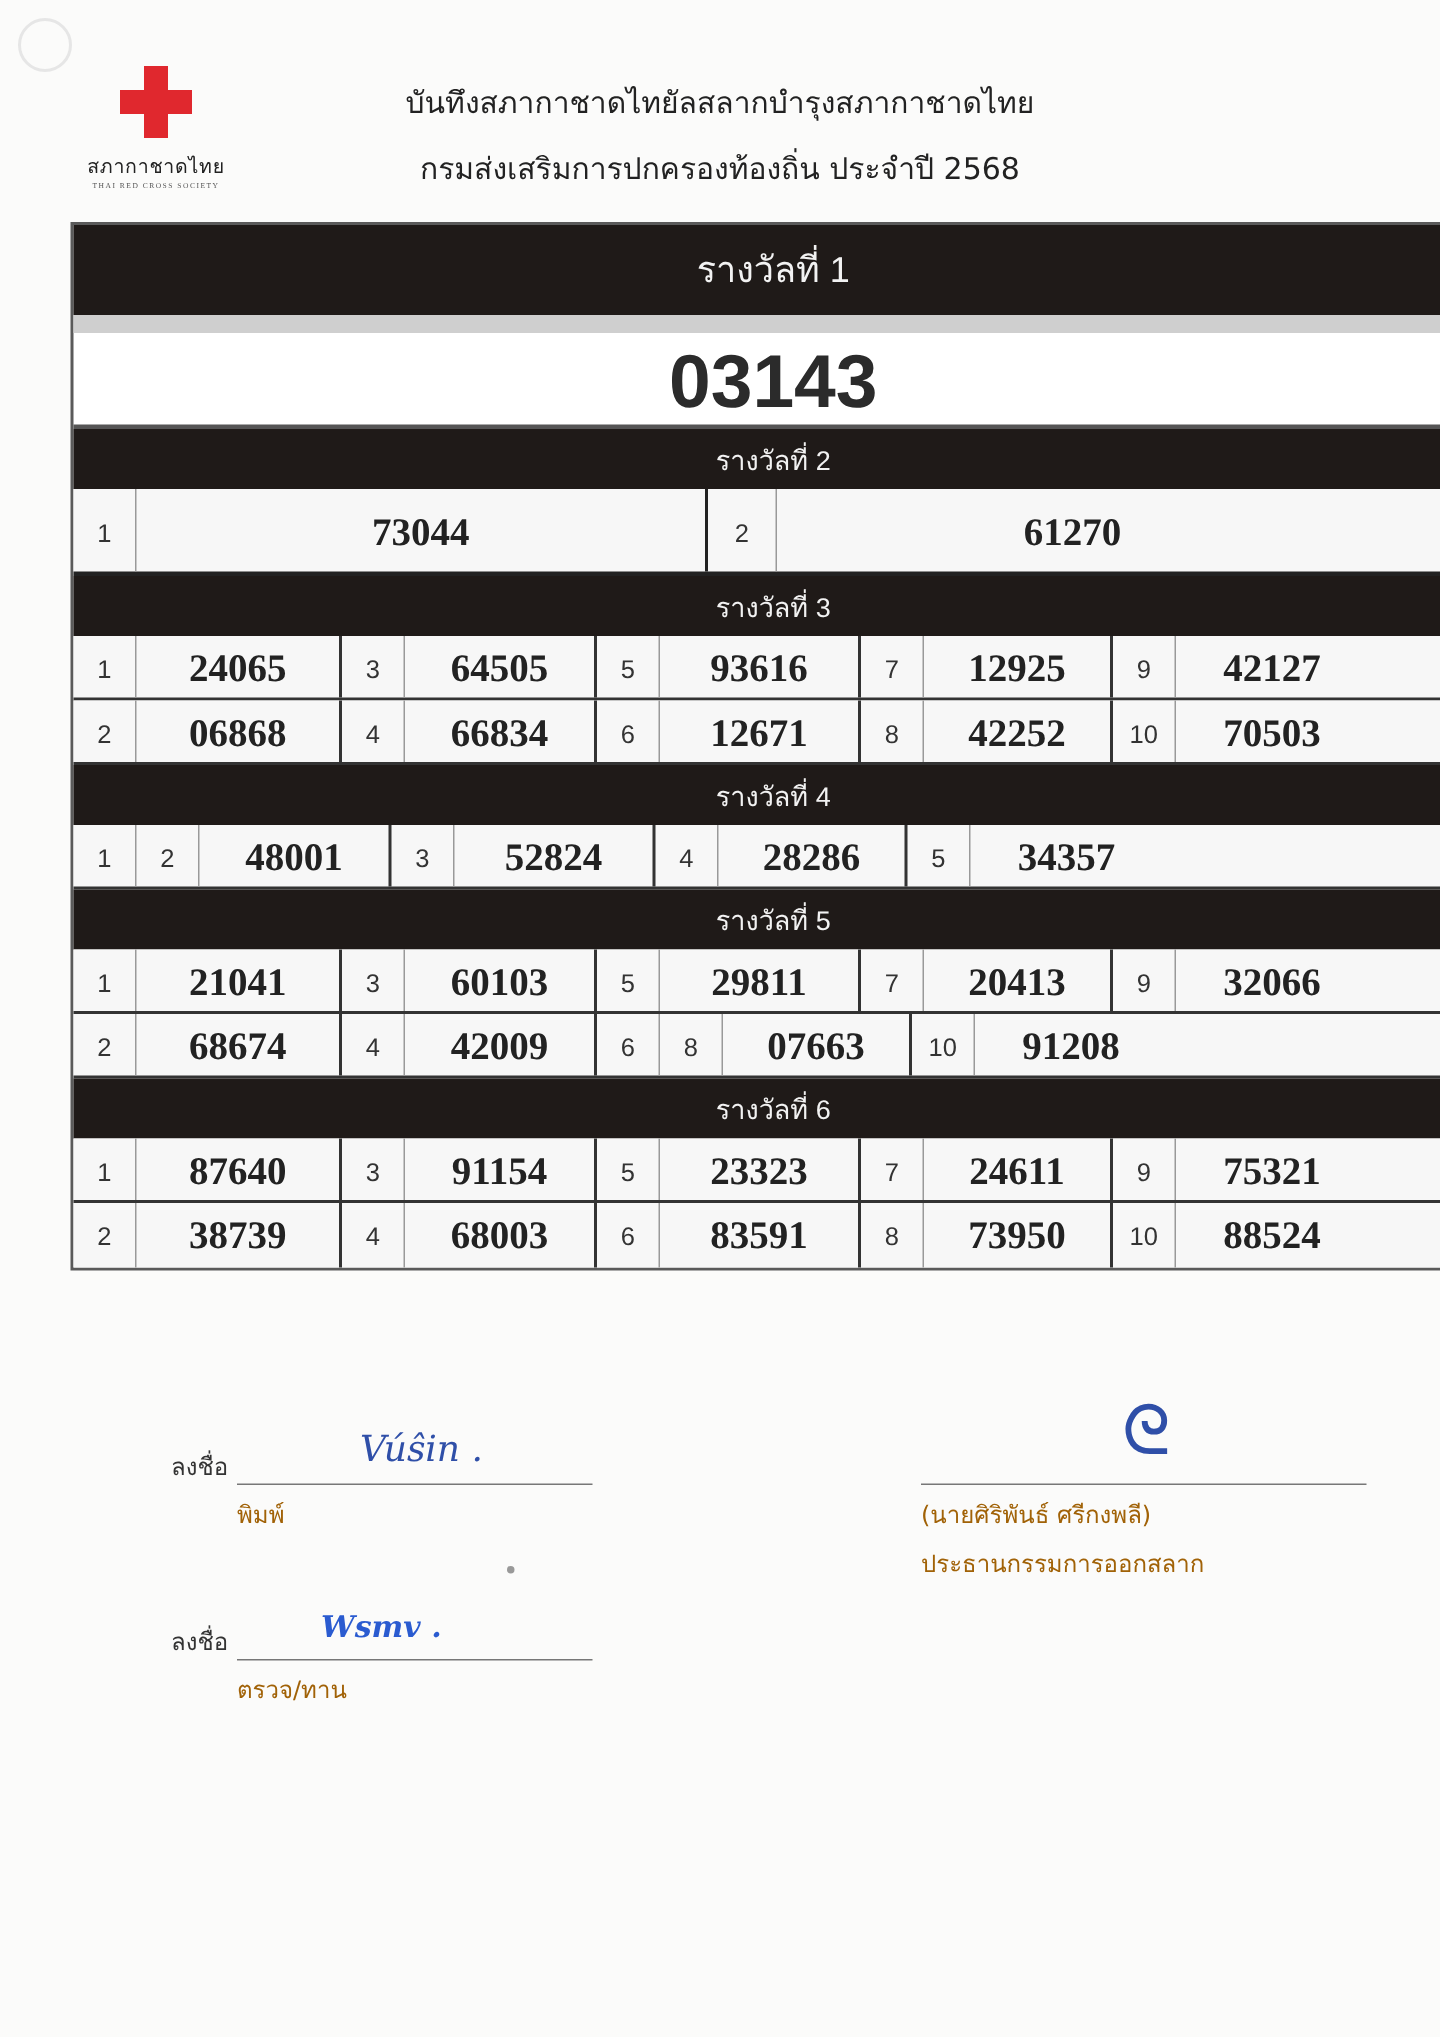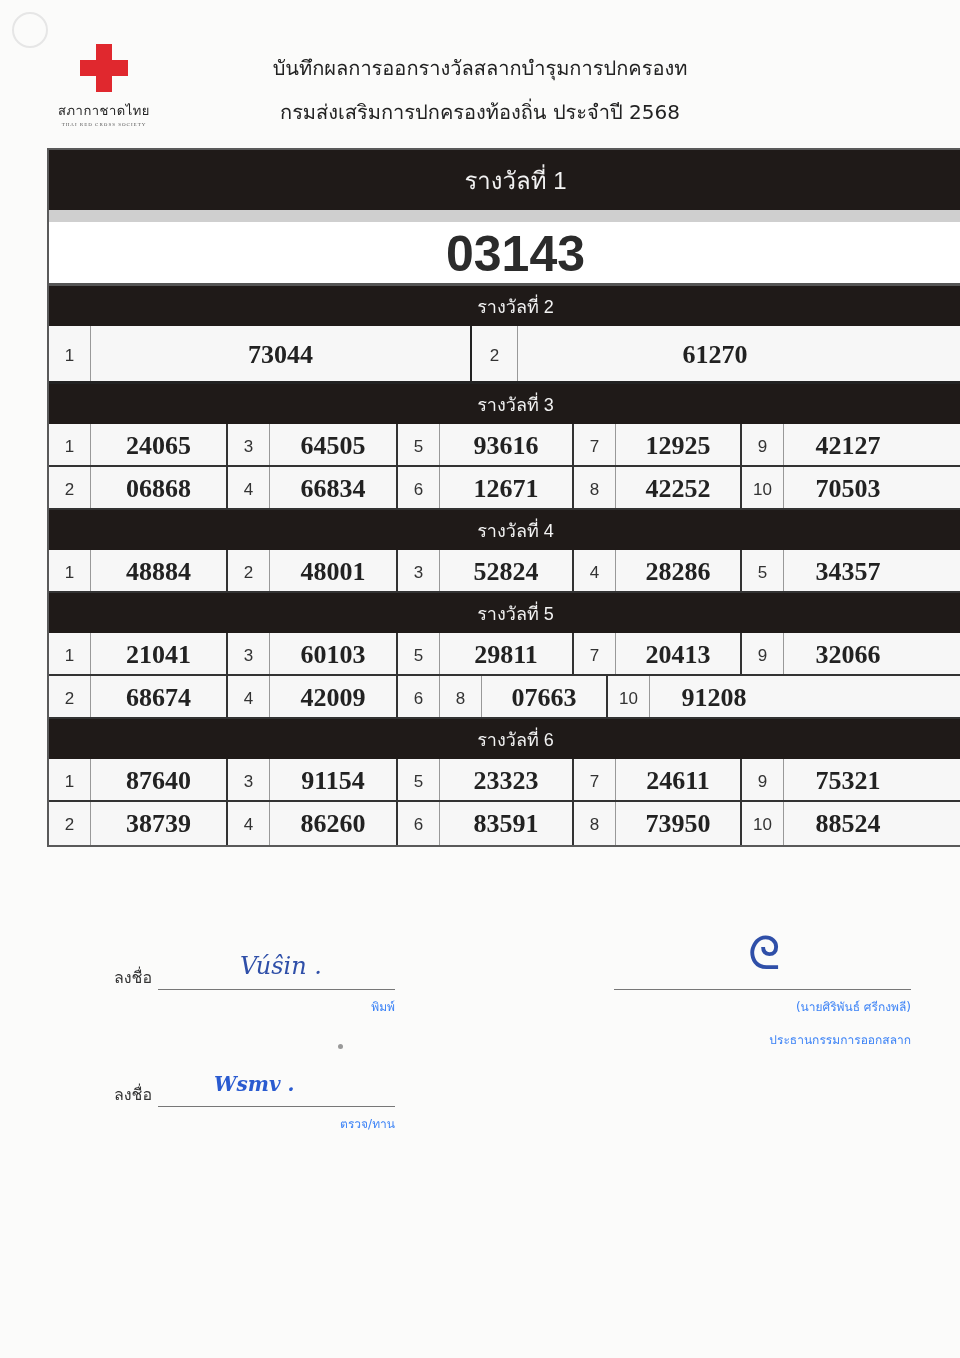--- a/index.html
+++ b/index.html
@@ -41,37 +41,37 @@
 
   .row2 { display: flex; height: 58px; border-bottom: 3px solid #222; background: #f7f7f7; }
   .row2 .idx { line-height: 60px; }
   .row2 .num { line-height: 58px; font-size: 26px; }
   .row2 .cell:nth-child(1) .num { width: 381px; border-right: 2px solid #222; }
   .row2 .cell:nth-child(2) .idx { width: 46px; }
   .row2 .cell:nth-child(2) .num { width: 394px; border-right: none; }
   .sig-label { position: absolute; font-size: 16px; color: #333; }
   .sig-line { position: absolute; height: 1px; background: #777; }
   .signature { position: absolute; font-family: "DejaVu Serif", serif; font-style: italic; color: #2f4fa8; }
-  .center-text { position: absolute; text-align: right; font-size: 12px; color: #3b82f6; }
+  .center-text { position: absolute; text-align: left; font-size: 16px; color: #a16207; }
 </style>
 </head>
 <body>
 
 <div class="stamp"></div>
 
 <div class="logo">
   <div class="cross">
       <div class="v"></div>
       <div class="h"></div>
     </div>
   <div class="logo-th">สภากาชาดไทย</div>
   <div class="logo-en">THAI RED CROSS SOCIETY</div>
 </div>
 
-<div class="title t1"><span style="margin-left:-0px; padding-left:0; position:relative; left:0;">บันทึกผลการออกรางวัลสลากบำรุมการปกครองท</span></div>
+<div class="title t1"><span style="margin-left:-0px; padding-left:0; position:relative; left:0;">บันทึงสภากาชาดไทยัลสลากบำรุงสภากาชาดไทย</span></div>
 <div class="title t2"><span>กรมส่งเสริมการปกครองท้องถิ่น  ประจำปี 2568</span></div>
 
 <div class="table">
   <div class="hdr hdr-big">รางวัลที่ 1</div>
   <div class="greybar"></div>
   <div class="first">03143</div>
 
   <div class="hdr hdr-sm">รางวัลที่ 2</div>
   <div class="row2">
     <div class="cell">
@@ -130,21 +130,20 @@
           <div class="num">70503</div>
         </div>
       </div>
     </div>
 
   <div class="hdr hdr-sm">รางวัลที่ 4</div>
   <div class="c5" id="p4">
       <div class="row">
         <div class="cell">
           <div class="idx">1</div>
-          <div class="num">48884</div>
         </div>
         <div class="cell">
           <div class="idx">2</div>
           <div class="num">48001</div>
         </div>
         <div class="cell">
           <div class="idx">3</div>
           <div class="num">52824</div>
         </div>
         <div class="cell">
@@ -229,21 +228,21 @@
           <div class="num">75321</div>
         </div>
       </div>
       <div class="row last">
         <div class="cell">
           <div class="idx">2</div>
           <div class="num">38739</div>
         </div>
         <div class="cell">
           <div class="idx">4</div>
-          <div class="num">86260</div>
+          <div class="num">68003</div>
         </div>
         <div class="cell">
           <div class="idx">6</div>
           <div class="num">83591</div>
         </div>
         <div class="cell">
           <div class="idx">8</div>
           <div class="num">73950</div>
         </div>
         <div class="cell">

